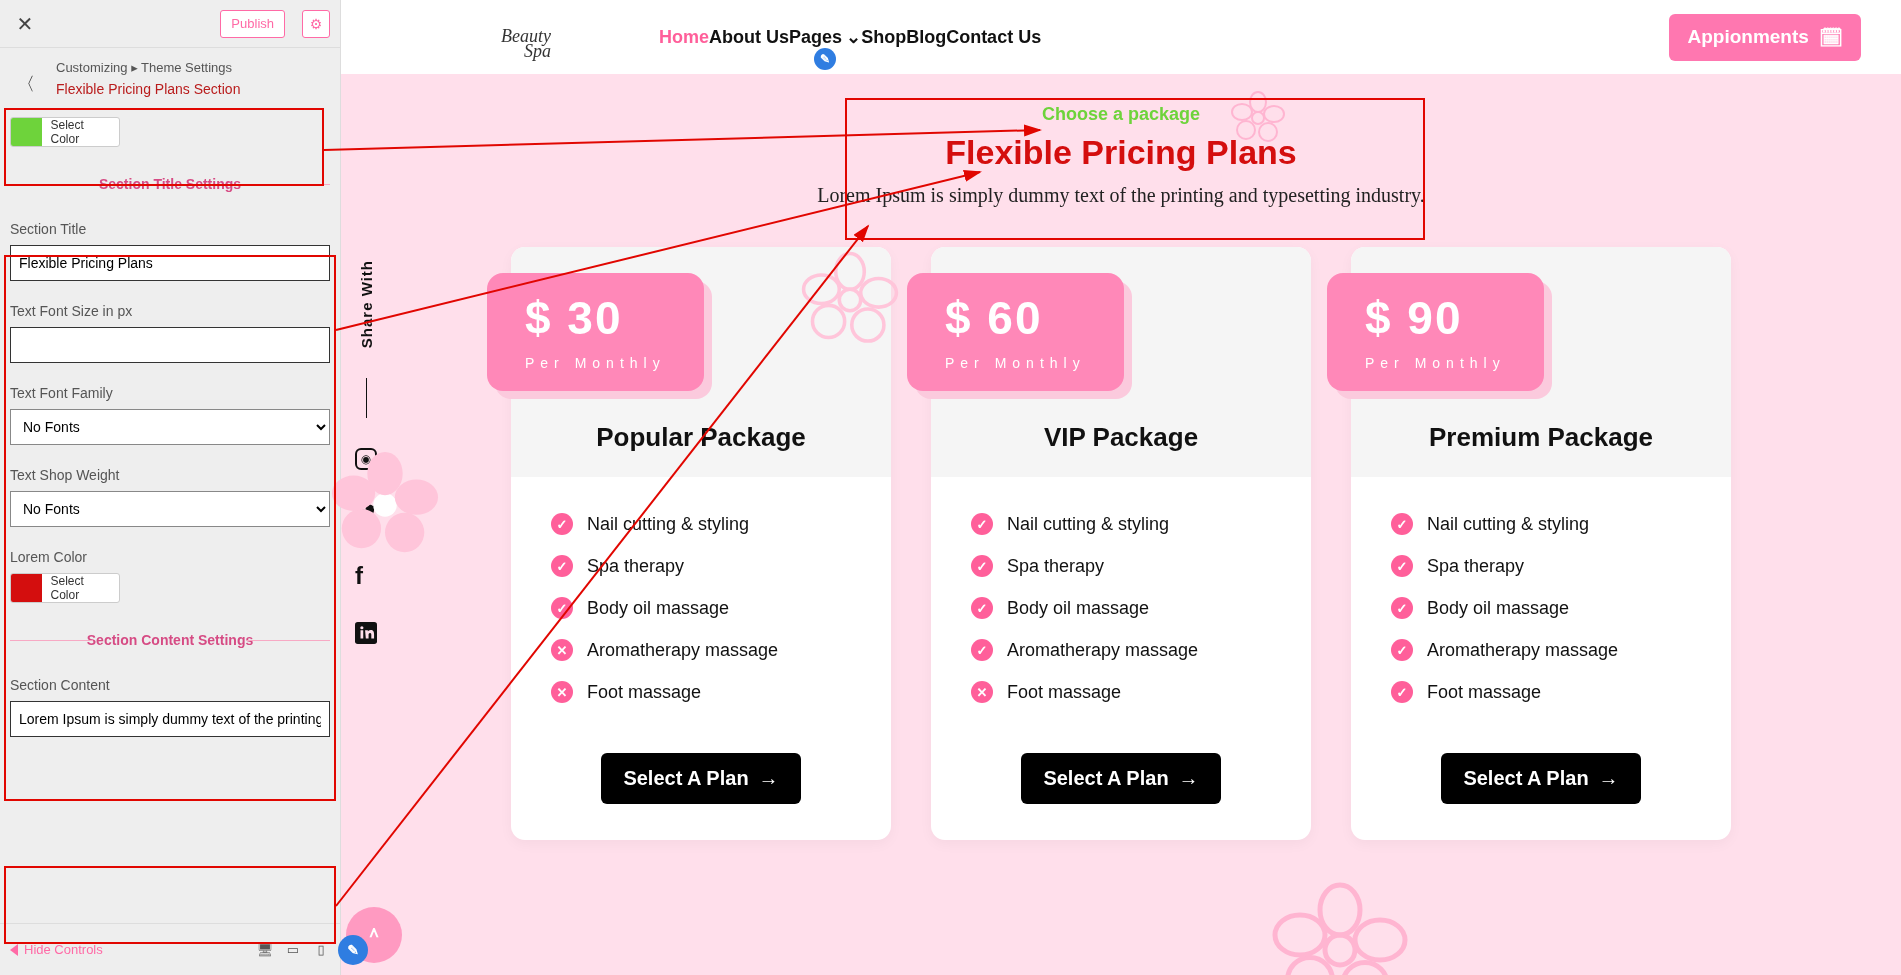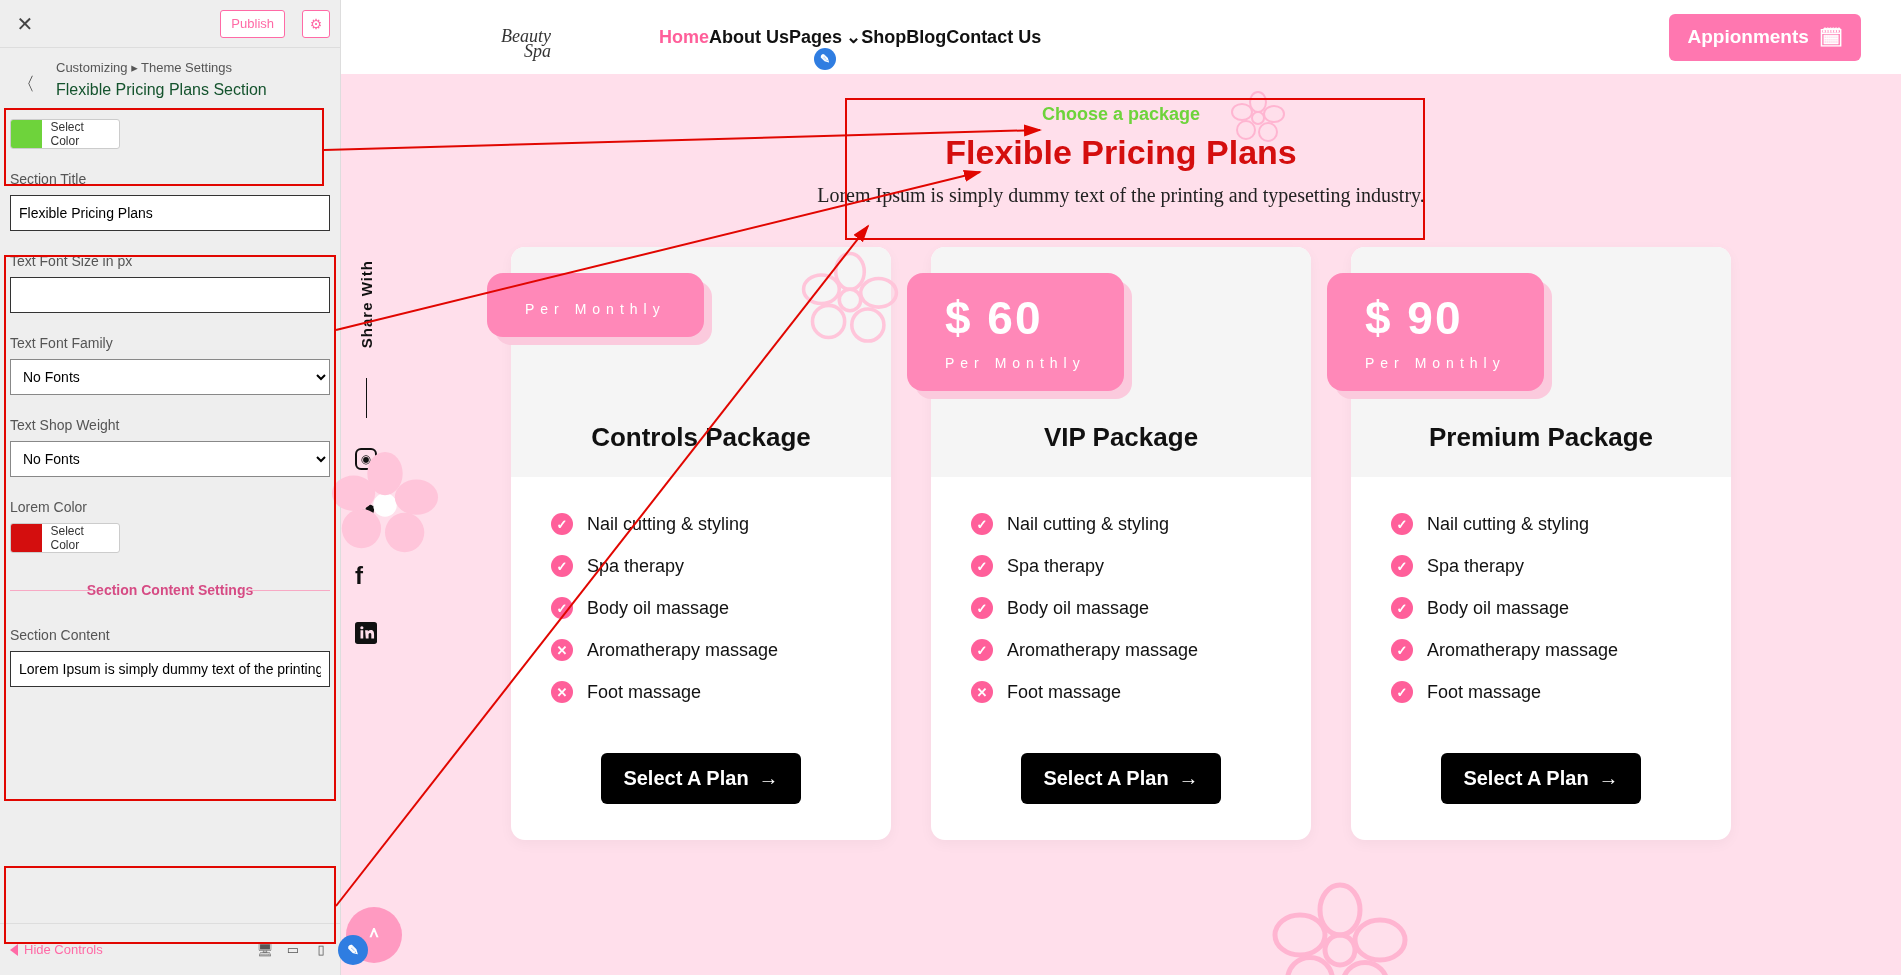--- a/index.html
+++ b/index.html
@@ -7,21 +7,21 @@
 
 
 .customizer { position: absolute; left: 0; top: 0; width: 341px; height: 975px; background: #eeeeee; border-right: 1px solid #ddd; display: flex; flex-direction: column; }
 .cz-top { height: 48px; display: flex; align-items: center; justify-content: space-between; border-bottom: 1px solid #ddd; padding: 0 10px; background: #eee; }
 .cz-close { font-size: 20px; width: 30px; height: 30px; display: flex; align-items: center; justify-content: center; cursor: pointer; color: #444; }
 .cz-pubgroup { display: flex; gap: 17px; }
 .cz-publish { border: 1px solid #ff6aa6; background: #fff; color: #ff6aa6; font-size: 13px; padding: 4px 10px; border-radius: 3px; cursor: pointer; }
 .cz-gear { border: 1px solid #ff6aa6; background: #fff; color: #ff6aa6; width: 28px; height: 28px; display: flex; align-items: center; justify-content: center; border-radius: 3px; cursor: pointer; font-size: 14px; }
 .cz-crumb { padding: 12px 16px 6px 56px; font-size: 13px; color: #555; position: relative; }
 .cz-back { position: absolute; left: 12px; top: 22px; font-size: 18px; color: #333; cursor: pointer; width: 28px; height: 28px; display: flex; align-items: center; justify-content: center; }
-.cz-title { padding: 0 16px 14px 56px; font-size: 16px; color: #14532d; font-weight: 400; }
+.cz-title { padding: 0 16px 14px 56px; font-size: 14px; color: #b91c1c; font-weight: 400; }
 .cz-body { flex: 1; overflow-y: auto; padding: 6px 10px 10px 10px; }
 
 .cz-colorrow { display: flex; align-items: center; border: 1px solid #ccc; background: #fff; width: 110px; height: 30px; border-radius: 3px; overflow: hidden; }
 .cz-swatch { width: 34px; height: 28px; }
 .cz-swatch.green { background: #6ed33b; }
 .cz-swatch.red   { background: #d40e0e; }
 .cz-colorlabel { font-size: 12px; color: #333; padding: 0 8px; }
 
 .cz-divider { position: relative; height: 30px; margin: 22px 0 16px 0; display: flex; align-items: center; justify-content: center; }
 .cz-divider::before, .cz-divider::after { content: ""; position: absolute; top: 50%; width: 26%; height: 1px; background: #f7a9c4; }
@@ -105,20 +105,23 @@
     <div class="cz-back">〈</div>
     <div class="cz-crumb">Customizing  ▸  Theme Settings</div>
     <div class="cz-title">Flexible Pricing Plans Section</div>
   </div>
   <div class="cz-body">
     <div class="cz-colorrow">
       <div class="cz-swatch green"></div>
       <div class="cz-colorlabel">Select Color</div>
     </div>
 
+    <div class="cz-divider">
+        <span>Section Title Settings</span>
+      </div>
 
     <label class="cz-label">Section Title</label>
     <input class="cz-input" value="Flexible Pricing Plans" style="">
 
     <label class="cz-label">Text Font Size in px</label>
     <input class="cz-input" value="" style="">
 
     <label class="cz-label">Text Font Family</label>
     <select class="cz-select">
       <option>No Fonts</option>
@@ -183,23 +186,24 @@
     <div class="sec-head">
       <div class="sec-subtitle">Choose a package</div>
       <div class="sec-title">Flexible Pricing Plans</div>
       <div class="sec-content">Lorem Ipsum is simply dummy text of the printing and typesetting industry.</div>
     </div>
 
     <div class="cards" id="cards">
         <div class="card">
     <div class="card-head">
       <div class="price-tag">
+        <div class="price-big">$ 30</div>
         <div class="price-sub">Per Monthly</div>
       </div>
-      <div class="card-title">Controls Package</div>
+      <div class="card-title">Popular Package</div>
     </div>
     <ul class="feat-list">
             <li>
        <span class="ficon inc">✓</span>
        <span>Nail cutting &amp; styling</span>
      </li>
             <li>
        <span class="ficon inc">✓</span>
        <span>Spa therapy</span>
      </li>

